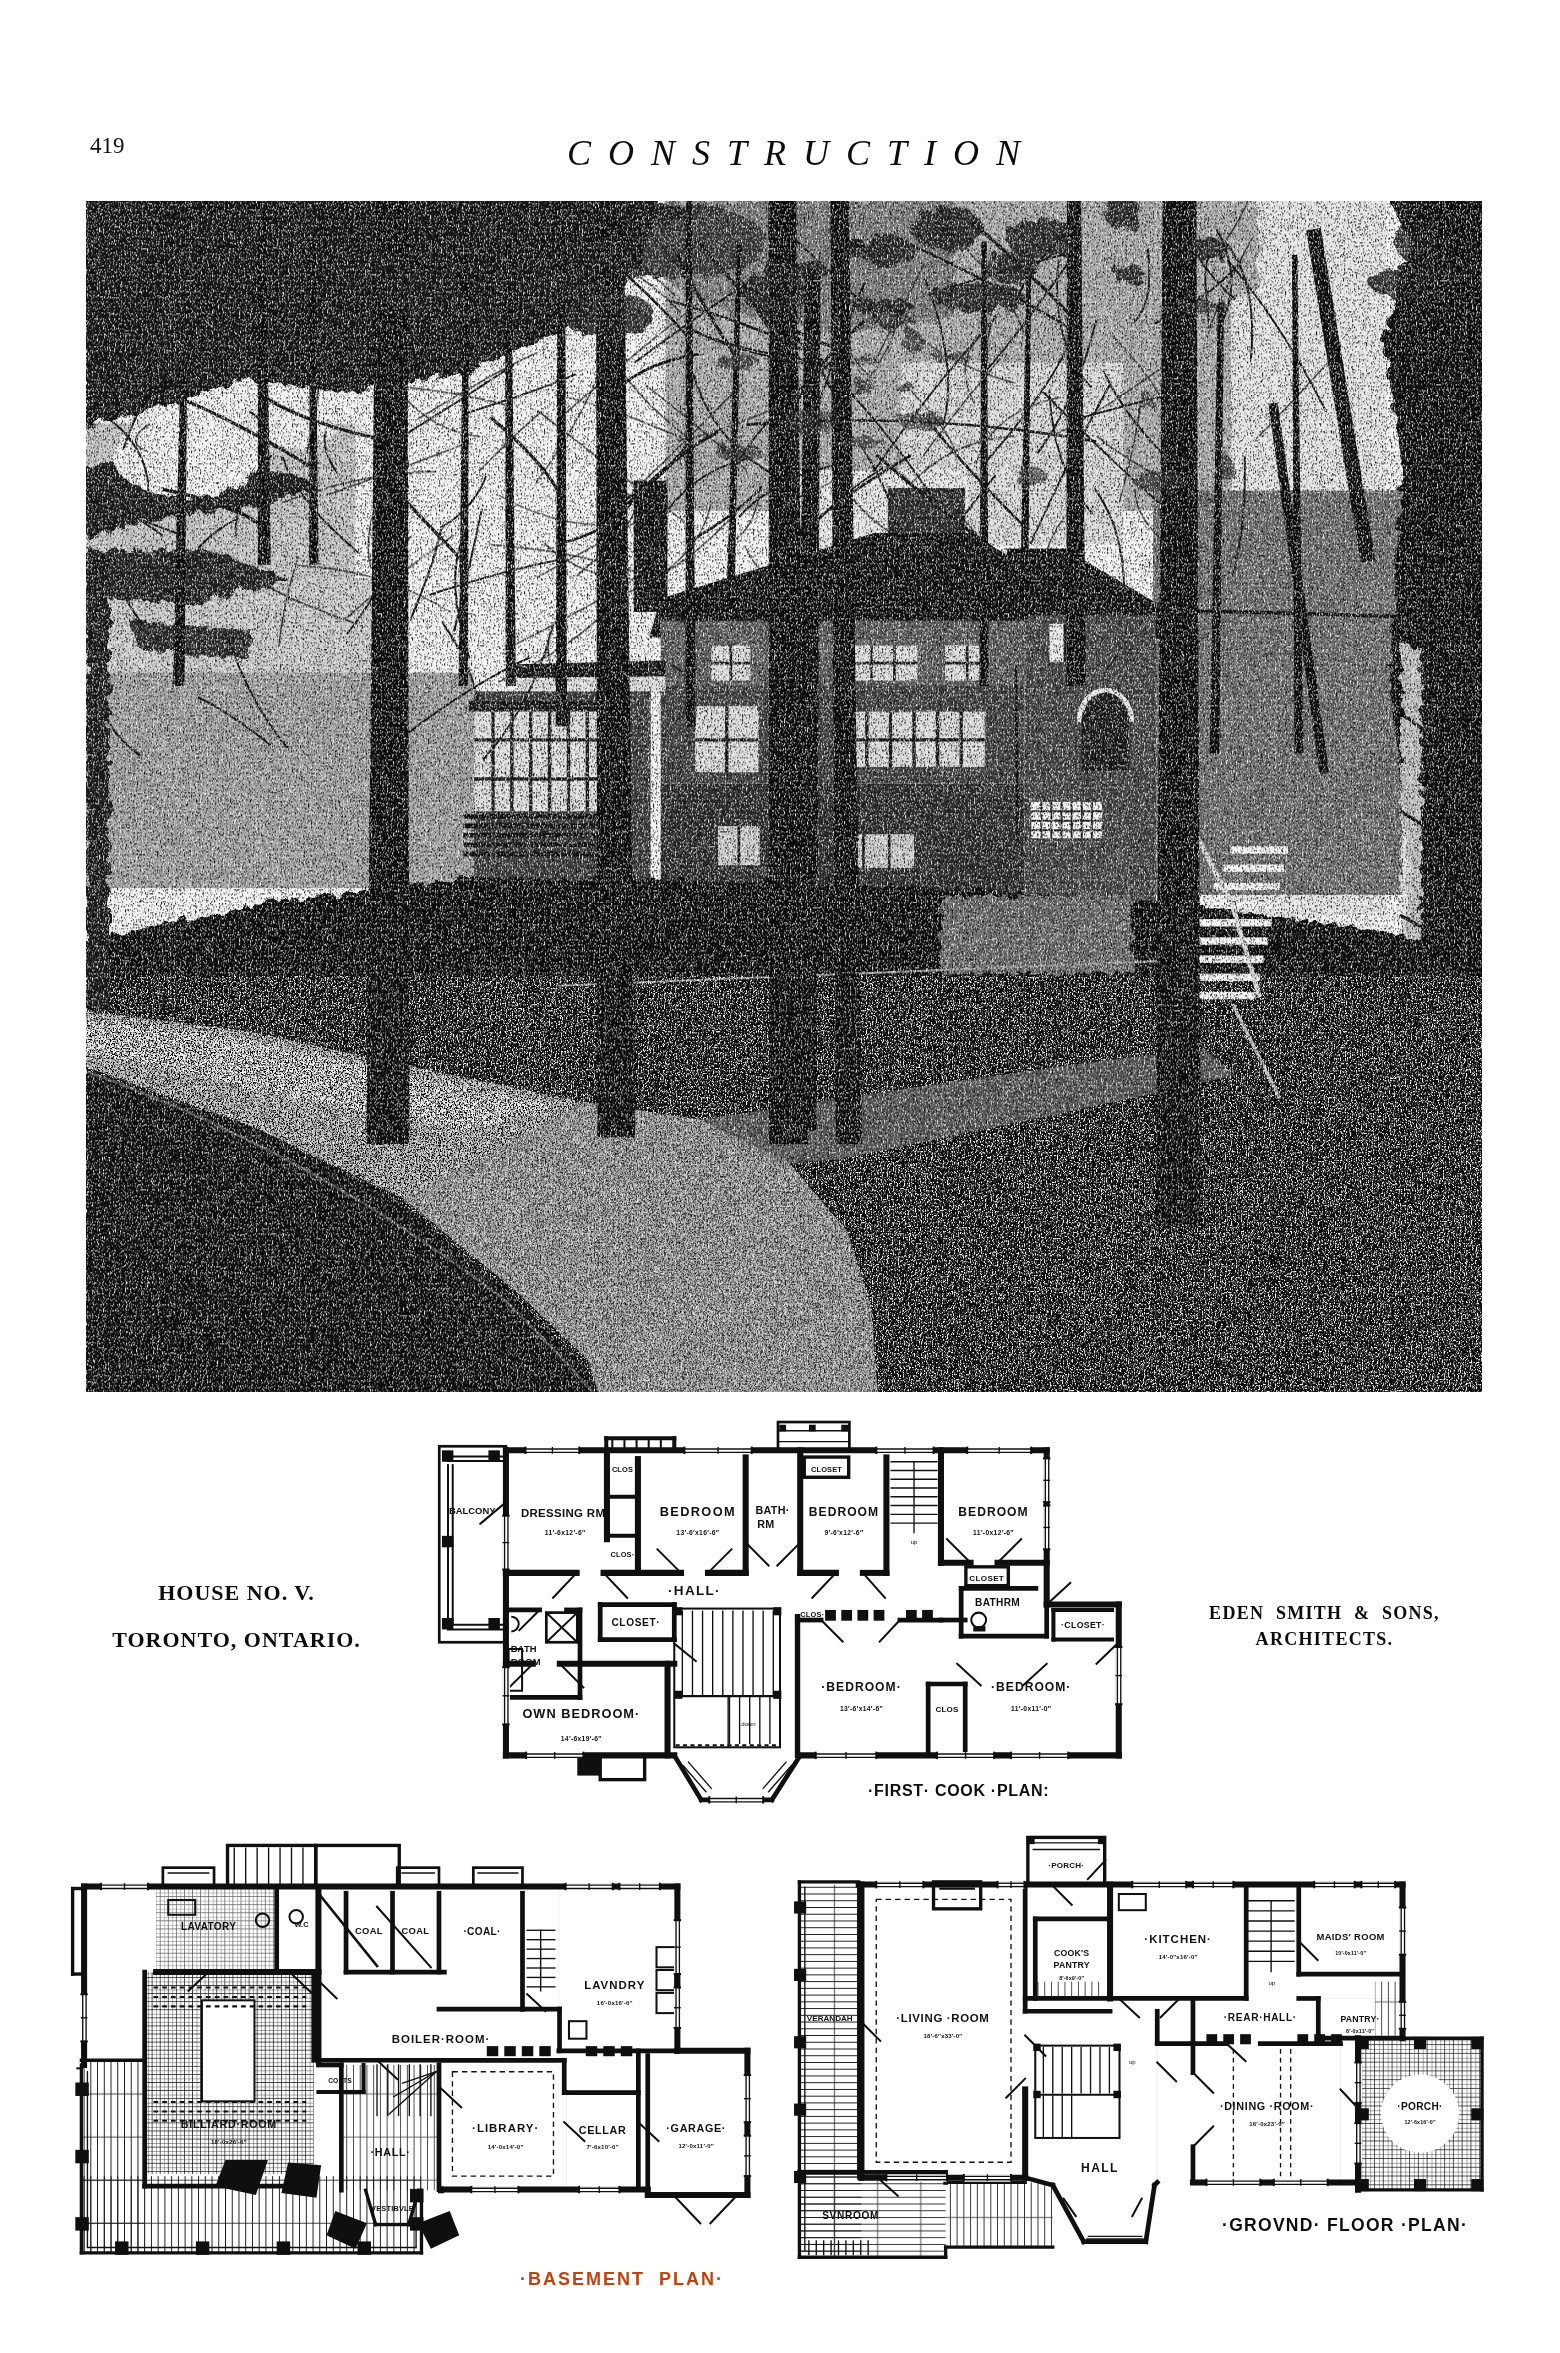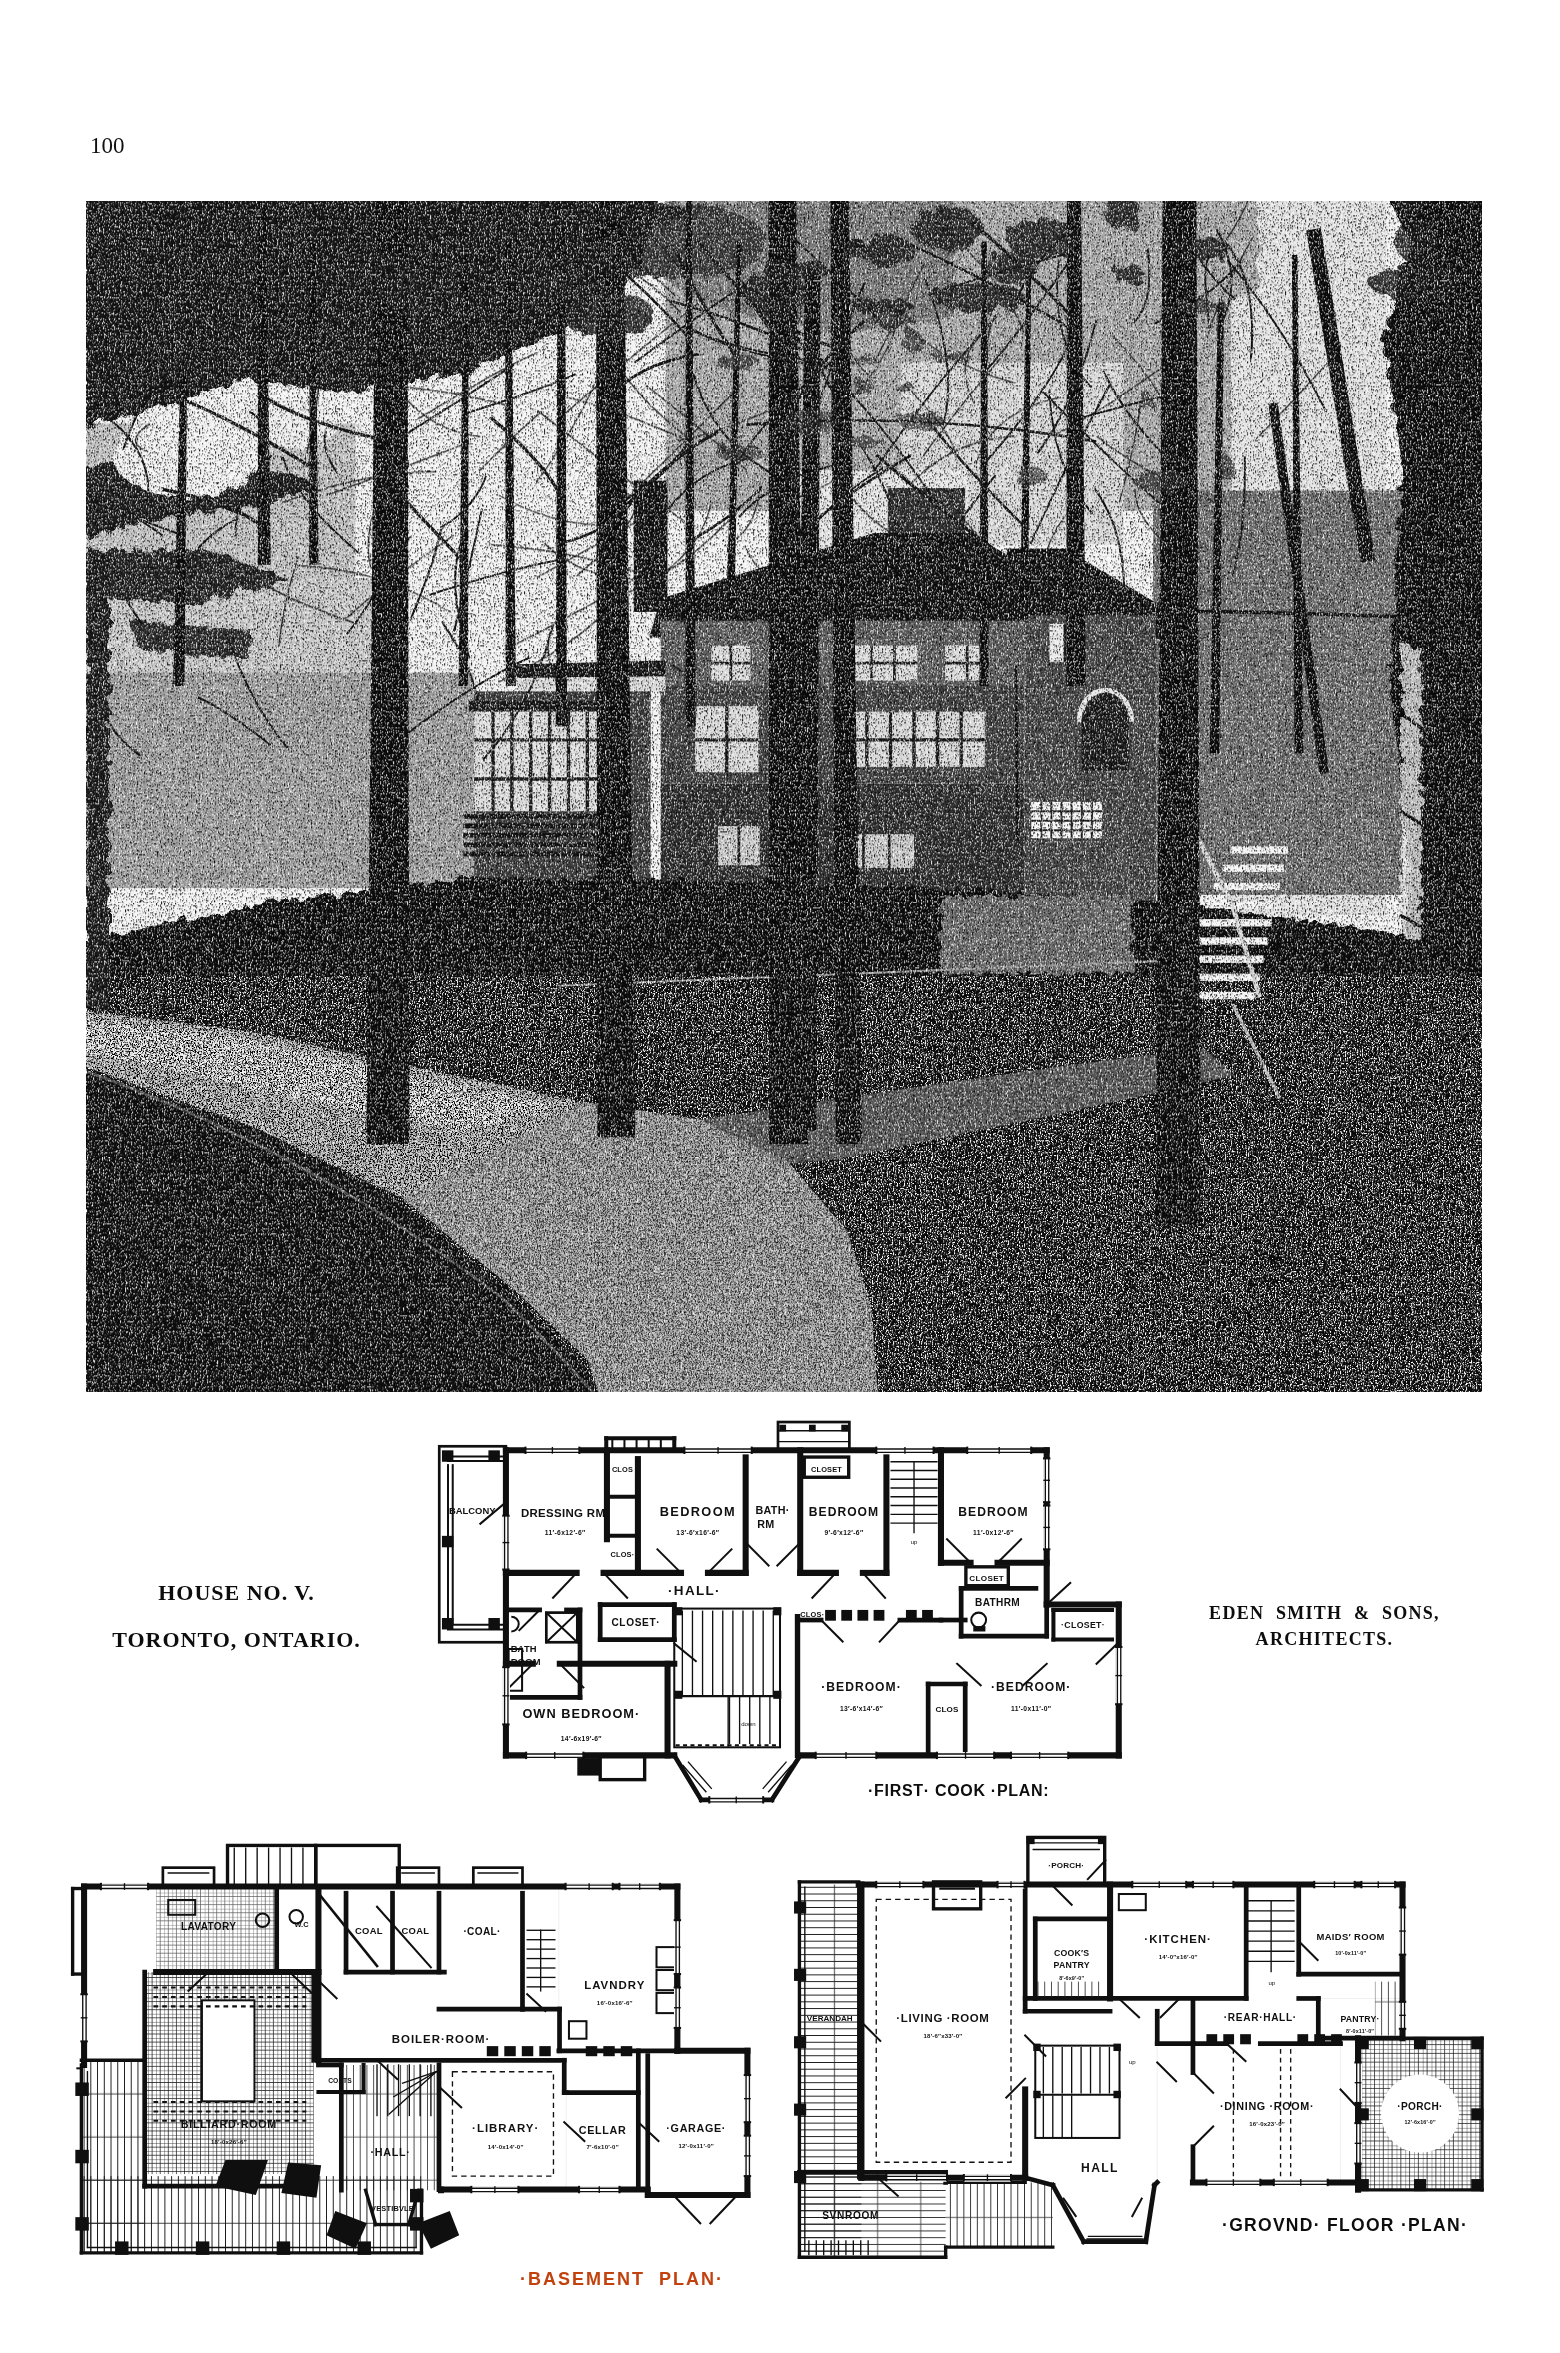--- a/index.html
+++ b/index.html
@@ -2,22 +2,23 @@
 <html style="font-size:10.8px"><head><meta charset="utf-8">
 <style>
 html,body{margin:0;padding:0;background:#ffffff;}
 #page{position:relative;width:1561px;height:2354px;background:#ffffff;overflow:hidden;
  font-family:"Liberation Serif", serif;}
 .abs{position:absolute;}
 </style></head>
 <body>
 <div id="page">
 
-<div class="abs" style="left:90px;top:133px;font-size:23px;color:#111;">100</div>
-
+<div class="abs" style="left:90px;top:133px;font-size:23px;color:#111;">419</div>
+
+<div class="abs" style="left:567px;top:132px;width:485px;font-size:36px;font-style:italic;letter-spacing:17px;color:#0d0d0d;">CONSTRUCTION</div>
 
 <svg class="abs" style="left:86px;top:201px" width="1396" height="1191" xmlns="http://www.w3.org/2000/svg" viewBox="0 0 2072 1768">
 <defs>
 <filter id="spA" x="0" y="0" width="100%" height="100%">
           <feTurbulence type="fractalNoise" baseFrequency="0.5" numOctaves="2" seed="11" result="t"></feTurbulence>
           <feColorMatrix in="t" type="matrix" values="0 0 0 0 0 0 0 0 0 0 0 0 0 0 0 8 0 0 0 -4.55" result="m"></feColorMatrix>
           <feComposite in="SourceGraphic" in2="m" operator="in"></feComposite>
         </filter>
 <filter id="spB" x="0" y="0" width="100%" height="100%">
           <feTurbulence type="fractalNoise" baseFrequency="0.5" numOctaves="2" seed="12" result="t"></feTurbulence>

